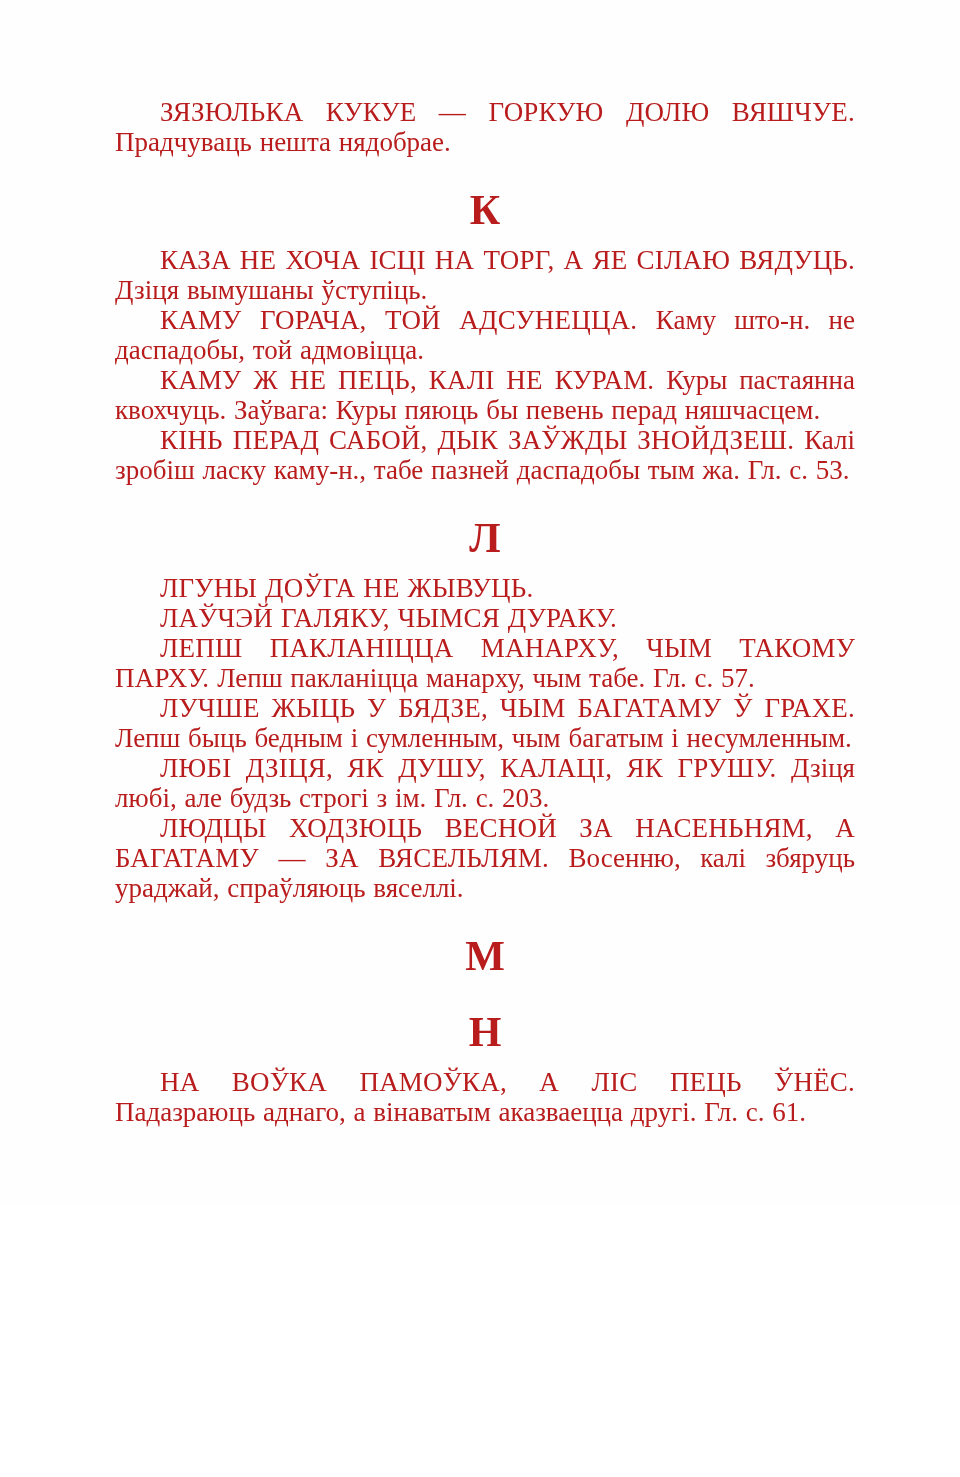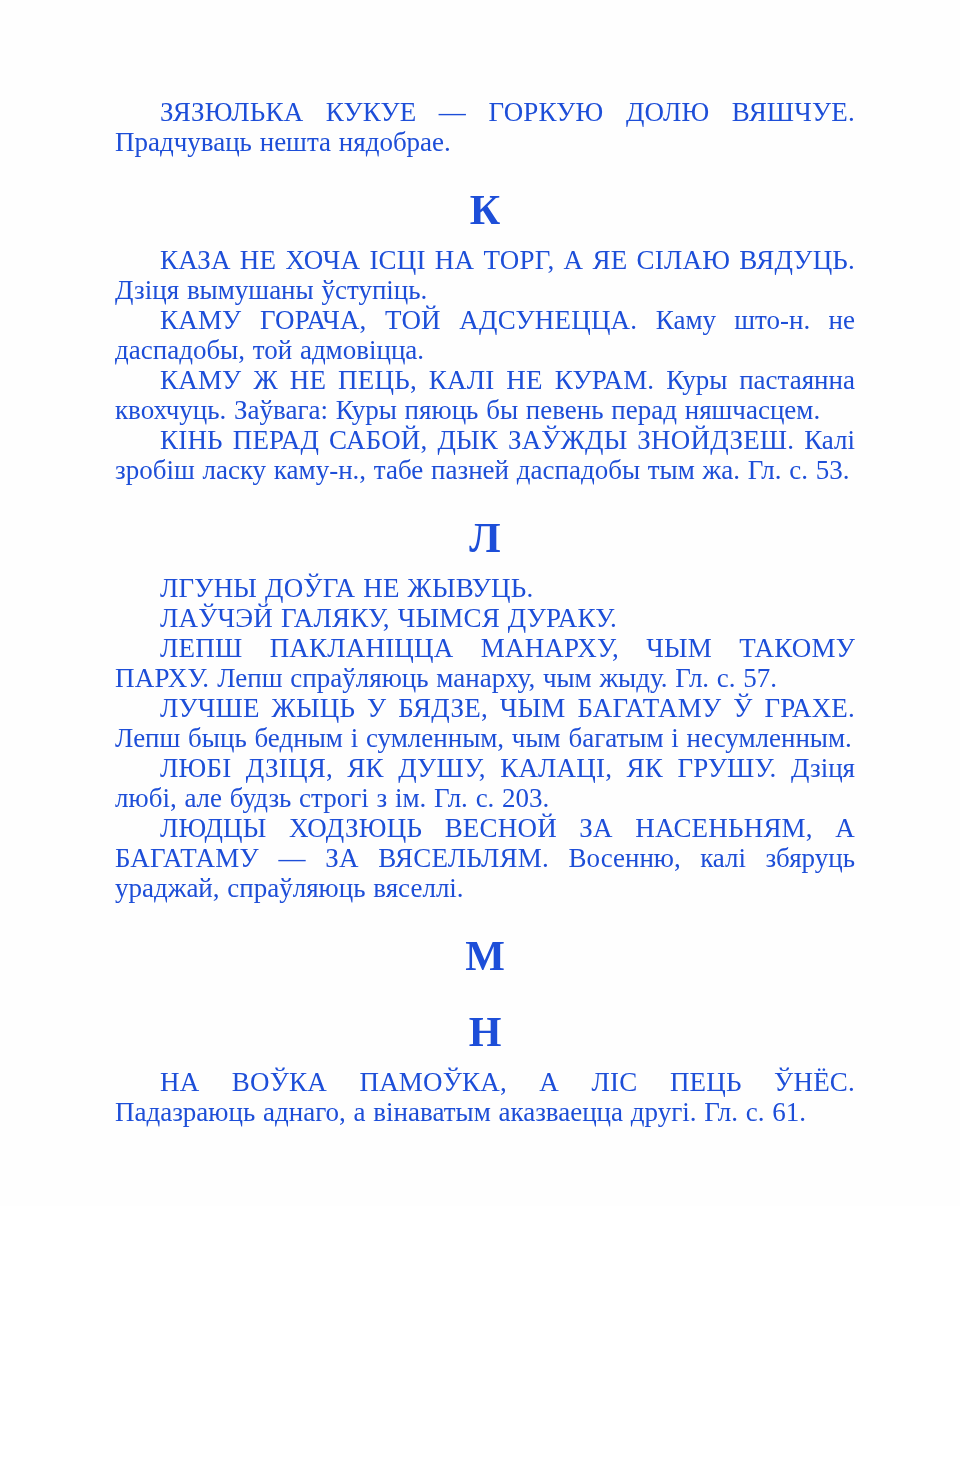--- a/index.html
+++ b/index.html
@@ -7,21 +7,21 @@
   body {
     width: 960px;
     height: 1477px;
     font-family: "Liberation Serif", "DejaVu Serif", serif;
   }
   .page {
     position: relative;
     width: 960px;
     height: 1206px;
     background: #fefefe;
-    color: #1d4ed8;
+    color: #b91c1c;
     overflow: hidden;
   }
   .text-block {
     padding: 97px 105px 0 115px;
   }
   .para {
     font-size: 27px;
     line-height: 30px;
     text-align: justify;
     text-indent: 45px;
@@ -61,21 +61,21 @@
     <p class="para"><span class="caps">КАМУ Ж НЕ ПЕЦЬ, КАЛІ НЕ КУРАМ. </span><span>Куры пастаянна квохчуць. </span><span class="it">Заўвага:</span><span> Куры пяюць бы певень перад няшчасцем.</span></p>
 
     <p class="para"><span class="caps">КІНЬ ПЕРАД САБОЙ, ДЫК ЗАЎЖДЫ ЗНОЙДЗЕШ. </span><span>Калі зробіш ласку каму-н., табе пазней даспадобы тым жа. </span><span class="it">Гл.</span><span> с. 53.</span></p>
 
     <h2 class="letter">Л</h2>
 
     <p class="para"><span class="caps">ЛГУНЫ ДОЎГА НЕ ЖЫВУЦЬ.</span></p>
 
     <p class="para"><span class="caps">ЛАЎЧЭЙ ГАЛЯКУ, ЧЫМСЯ ДУРАКУ.</span></p>
 
-    <p class="para"><span class="caps">ЛЕПШ ПАКЛАНІЦЦА МАНАРХУ, ЧЫМ ТАКОМУ ПАРХУ. </span><span>Лепш спраўляюць манарху, чым жыду. </span><span class="it">Гл.</span><span> с. 57.</span></p>
+    <p class="para"><span class="caps">ЛЕПШ ПАКЛАНІЦЦА МАНАРХУ, ЧЫМ ТАКОМУ ПАРХУ. </span><span>Лепш пакланіцца манарху, чым табе. </span><span class="it">Гл.</span><span> с. 57.</span></p>
 
     <p class="para"><span class="caps">ЛУЧШЕ ЖЫЦЬ У БЯДЗЕ, ЧЫМ БАГАТАМУ Ў ГРАХЕ. </span><span>Лепш быць бедным і сумленным, чым багатым і несумленным.</span></p>
 
     <p class="para"><span class="caps">ЛЮБІ ДЗІЦЯ, ЯК ДУШУ, КАЛАЦІ, ЯК ГРУШУ. </span><span>Дзіця любі, але будзь строгі з ім. </span><span class="it">Гл.</span><span> с. 203.</span></p>
 
     <p class="para"><span class="caps">ЛЮДЦЫ ХОДЗЮЦЬ ВЕСНОЙ ЗА НАСЕНЬНЯМ, А БАГАТАМУ — ЗА ВЯСЕЛЬЛЯМ. </span><span>Восенню, калі збяруць ураджай, спраўляюць вяселлі.</span></p>
 
     <h2 class="letter">М</h2>
 
 

